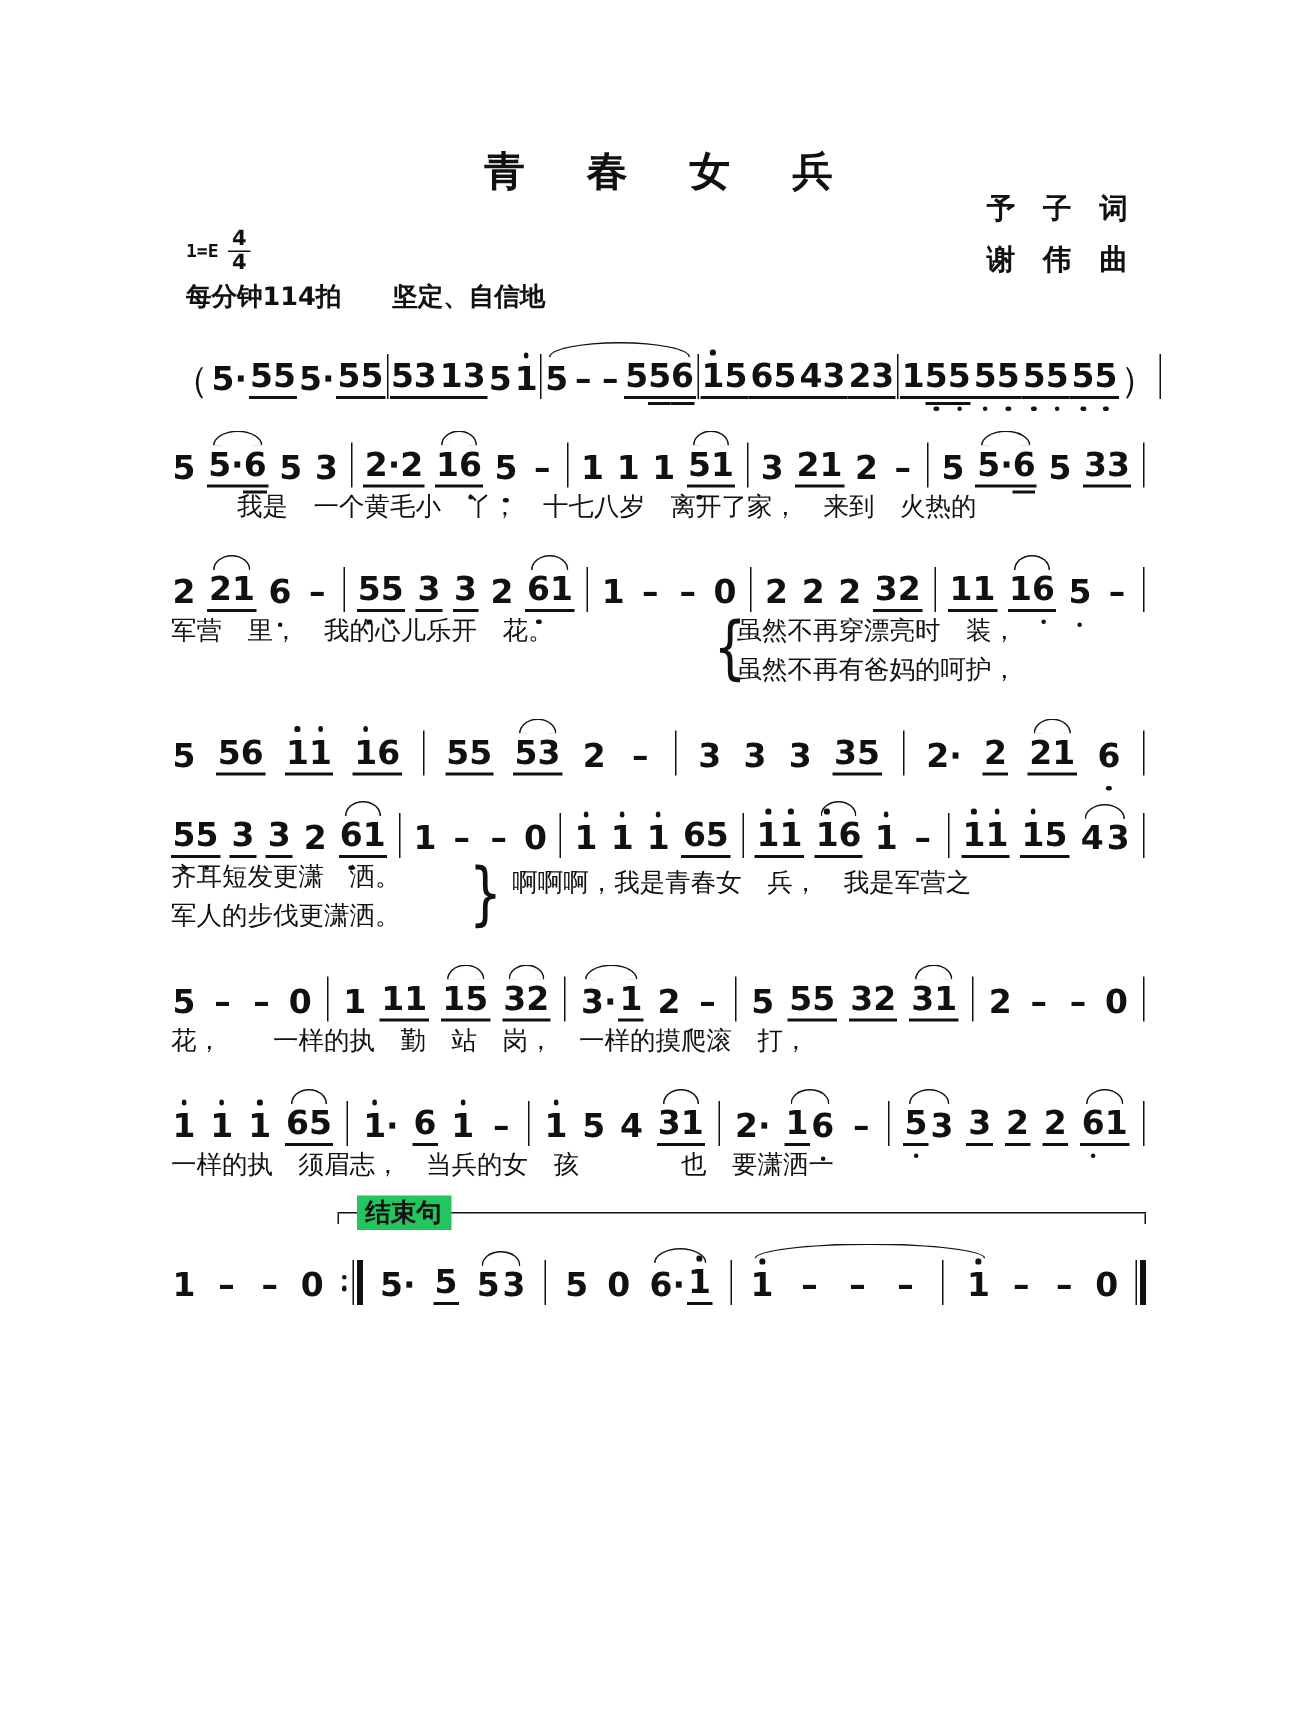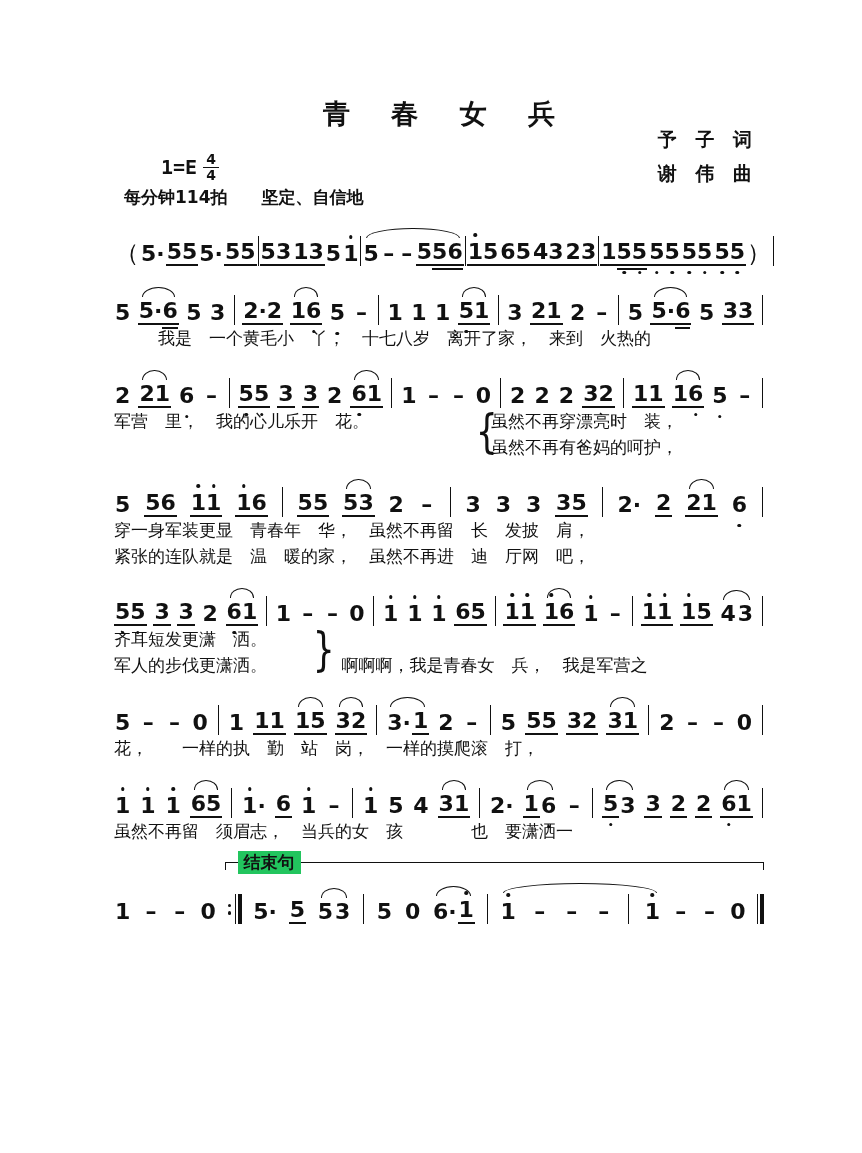--- a/index.html
+++ b/index.html
@@ -21,21 +21,21 @@
     letter-spacing:16px;
     margin:0 0 18px 0;
     padding-left:16px; 
   }
   .credits{
     position:absolute;right:6px;top:26px;
     text-align:right;font-size:19px;font-weight:bold;line-height:34px;
     letter-spacing:6px;
   }
   .keyrow{display:flex;align-items:center;gap:6px;margin:2px 0 2px 10px;height:34px;}
-  .keysig{font-size:20px;font-weight:bold;font-family:"DejaVu Sans Mono","Liberation Mono",monospace;margin-left:37px;}
+  .keysig{font-size:12px;font-weight:bold;font-family:"DejaVu Sans Mono","Liberation Mono",monospace;}
   .frac{display:inline-flex;flex-direction:column;align-items:center;font-size:14px;font-weight:bold;line-height:13px;}
   .frac .top{border-bottom:1.5px solid #111;padding:0 3px 1px 3px;}
   .frac .bot{padding-top:1px;}
   .temporow{font-size:17px;font-weight:bold;margin:2px 0 6px 10px;}
   .temporow .expr{margin-left:28px;}
 
   
   .system{position:relative;margin-bottom:4px;}
   .notes-row{
     display:flex;justify-content:space-between;align-items:flex-end;
@@ -61,21 +61,21 @@
   .bar{width:0;border-left:1.8px solid #111;height:30px;align-self:flex-end;margin:0 1px 0 1px;}
   .barwrap{display:inline-flex;align-items:flex-end;gap:2px;}
   .thick{width:3.5px;background:#111;height:30px;}
   .thin{width:0;border-left:1.8px solid #111;height:30px;}
   .repdots{display:inline-flex;flex-direction:column;gap:4px;margin-right:2px;align-self:center;}
   .repdots i{width:3.5px;height:3.5px;border-radius:50%;background:#111;}
 
   
   .lyrics{position:relative;width:650px;font-size:17px;line-height:26px;font-weight:normal;}
   .lyr-seg{position:absolute;top:0;white-space:nowrap;}
-  .lyr-seg.mid{top:26px;}
+  .lyr-seg.mid{top:4px;}
   .lyr-row{white-space:nowrap;}
   .brace{position:absolute;top:-2px;font-size:46px;font-weight:normal;transform:scaleX(.75);line-height:50px;}
 
   
   .endline{position:relative;height:20px;width:650px;}
   .endbracket{position:absolute;left:17%;right:0;top:12px;border-top:1.6px solid #111;}
   .endbracket::before,.endbracket::after{content:"";position:absolute;top:0;width:0;height:7px;border-left:1.6px solid #111;}
   .endbracket::before{left:0;}
   .endbracket::after{right:0;}
   .endlabel{position:absolute;left:19%;top:1px;background:#22c55e;padding:0 6px;font-size:17px;font-weight:bold;}
@@ -448,26 +448,20 @@
               <span class="tok u1">
                 <span class="ch">2</span>
                 <span class="ch">1</span>
               </span>
             </span>
             <span class="tok">
               <span class="ch">6<span class="dot-lo"></span></span>
             </span>
             <span class="bar"></span>
           </div>
-          <div class="lyrics" style="height: 54px;">
-            <div class="lyr-seg" style="left: 0%;">
-              <div class="lyr-row">穿一身军装更显　青春年　华，　虽然不再留　长　发披　肩，</div>
-              <div class="lyr-row">紧张的连队就是　温　暖的家，　虽然不再进　迪　厅网　吧，</div>
-            </div>
-          </div>
         </div>
         <div class="system">
           <div class="notes-row">
             <span class="tok u1">
               <span class="ch">5<span class="dot-lo"></span></span>
               <span class="ch">5<span class="dot-lo"></span></span>
             </span>
             <span class="tok u1">
               <span class="ch">3</span>
             </span>
@@ -730,21 +724,21 @@
             <span class="slur">
               <span class="tok u1">
                 <span class="ch">6<span class="dot-lo"></span></span>
                 <span class="ch">1</span>
               </span>
             </span>
             <span class="bar"></span>
           </div>
           <div class="lyrics" style="height: 28px;">
             <div class="lyr-seg" style="left: 0%;">
-              <div class="lyr-row">虽然不再留　须眉志，　当兵的女　孩　　　　也　要潇洒一</div>
+              <div class="lyr-row">一样的执　须眉志，　当兵的女　孩　　　　也　要潇洒一</div>
             </div>
           </div>
         </div>
         <div class="system">
           <div class="endline">
             <div class="endbracket"></div>
             <div class="endlabel">结束句</div>
           </div>
           <div class="notes-row">
             <span class="tok">

